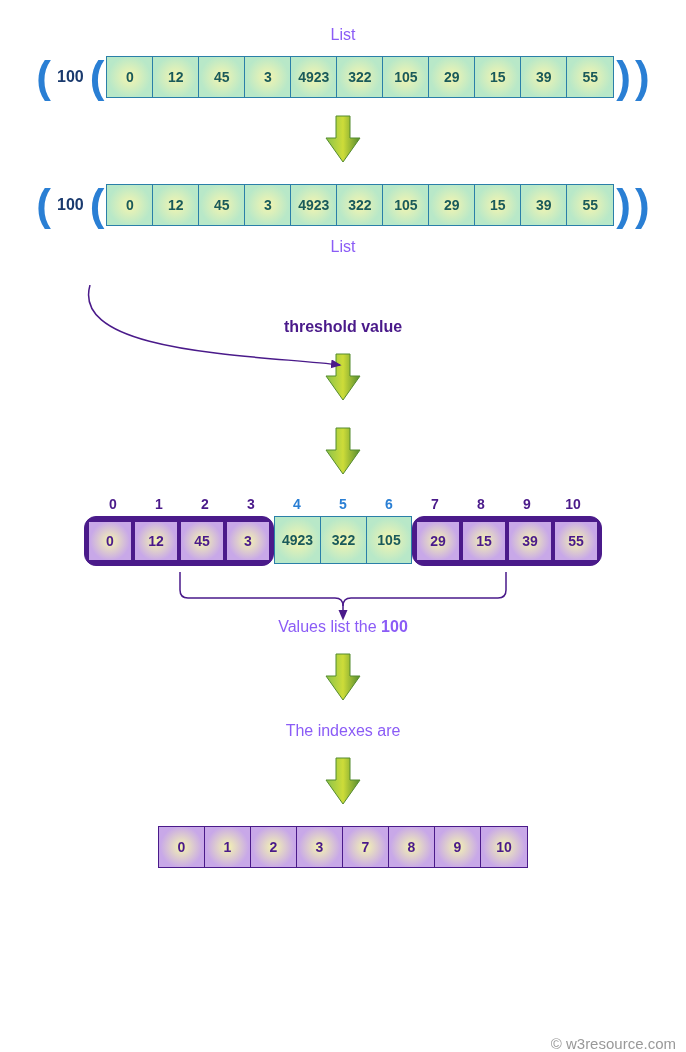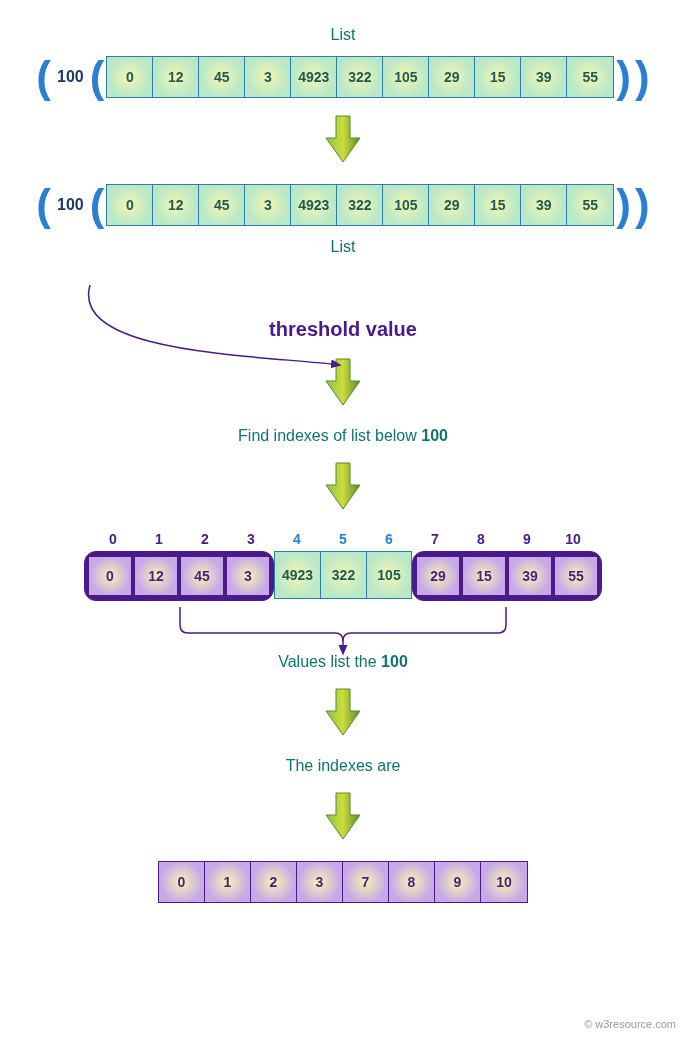--- a/index.html
+++ b/index.html
@@ -14,21 +14,21 @@
   .container {
     width: 100%;
     height: 100%;
     display: flex;
     flex-direction: column;
     align-items: center;
     padding-top: 20px;
   }
   .label-text {
     font-size: 16px;
-    color: #0f766e;
+    color: #8b5cf6;
     margin: 6px 0;
   }
   .bold { font-weight: bold; }
   .paren-row {
     display: flex;
     align-items: center;
     justify-content: center;
     margin: 6px 0;
   }
   .paren {
@@ -58,21 +58,21 @@
     color: #1a5a5a;
     font-weight: bold;
     border-right: 1px solid #2a7fa8;
     background: radial-gradient(circle, #f5f5b0 0%, #b8e8c8 70%);
   }
   .cell:last-child { border-right: none; }
   .arrow-down {
     margin: 10px 0;
   }
   .threshold-label {
-    font-size: 20px;
+    font-size: 16px;
     color: #4a1a8a;
     font-weight: bold;
     margin: 6px 0;
   }
   .indexed-row {
     display: flex;
     flex-direction: column;
     align-items: center;
     margin: 6px 0;
     position: relative;
@@ -158,23 +158,23 @@
     display: block;
   }
   .curve-svg {
     position: absolute;
     top: 285px;
     left: 60px;
     pointer-events: none;
   }
   .watermark {
     position: absolute;
-    bottom: 22px;
+    bottom: 0;
     right: 10px;
-    font-size: 11px;
+    font-size: 15px;
     color: #999;
   }
 </style>
 </head>
 <body>
 
 <div class="container">
 
   <div class="label-text">List</div>
 
@@ -246,23 +246,20 @@
 
   <div style="height:50px"></div>
   <div class="threshold-label">threshold value</div>
 
   <div class="arrow-down">
     <svg width="40" height="50" viewBox="0 0 40 50">
       <path d="M13 2 h14 v22 h10 L20 48 L3 24 h10 Z" fill="url(#g1)" stroke="#558b2f" stroke-width="1"></path>
     </svg>
   </div>
 
-  <div class="label-text">
-    <span>Find indexes of list below </span><span class="bold">100</span>
-  </div>
 
   <div class="arrow-down">
     <svg width="40" height="50" viewBox="0 0 40 50">
       <path d="M13 2 h14 v22 h10 L20 48 L3 24 h10 Z" fill="url(#g1)" stroke="#558b2f" stroke-width="1"></path>
     </svg>
   </div>
 
   <div class="indexed-row">
     <div class="idx-row" id="idxrow">
         <div class="idx">0</div>

